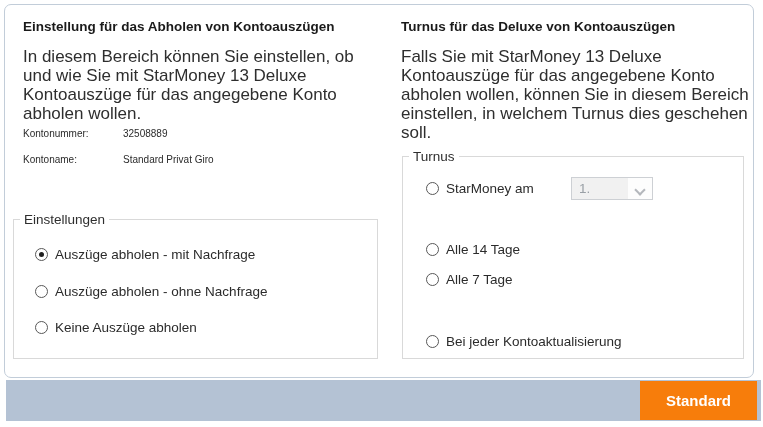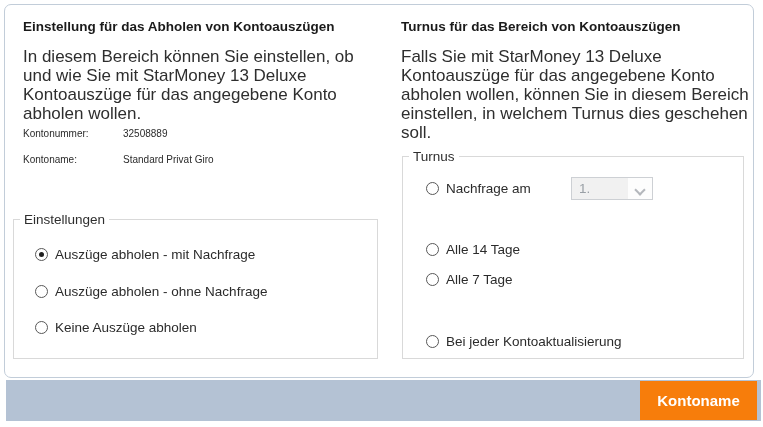--- a/index.html
+++ b/index.html
@@ -97,29 +97,29 @@
       <div class="radio-row rs-1">
         <span class="radio"></span>
         <span class="radio-label">Auszüge abholen - ohne Nachfrage</span>
       </div>
       <div class="radio-row rs-2">
         <span class="radio"></span>
         <span class="radio-label">Keine Auszüge abholen</span>
       </div>
     </div>
 
-    <div class="col-heading right-col-x">Turnus für das Bereich von Kontoauszügen</div>
+    <div class="col-heading right-col-x">Turnus für das Deluxe von Kontoauszügen</div>
     <div class="col-para right-col-x">Falls Sie mit StarMoney 13 Deluxe Kontoauszüge für das angegebene Konto abholen wollen, können Sie in diesem Bereich einstellen, in welchem Turnus dies geschehen soll.</div>
 
     <div class="group group-turnus">
       <span class="group-legend">Turnus</span>
 
       <div class="radio-row rt-0">
         <span class="radio"></span>
-        <span class="radio-label">Nachfrage am</span>
+        <span class="radio-label">StarMoney am</span>
       </div>
 
       <div class="dropdown">
         <span class="dropdown-value">1.</span>
         <span class="dropdown-arrow-box">
           <span class="chevron"></span>
         </span>
       </div>
 
       <div class="radio-row rt-2">
@@ -132,15 +132,15 @@
       </div>
       <div class="radio-row rt-5">
         <span class="radio"></span>
         <span class="radio-label">Bei jeder Kontoaktualisierung</span>
       </div>
     </div>
 
   </div>
 
   <div class="footer-bar" style="background: rgb(180, 194, 212);"></div>
-  <button class="save-button" style="background: rgb(247, 125, 11);">Kontoname</button>
+  <button class="save-button" style="background: rgb(247, 125, 11);">Standard</button>
 
 </div>
 
 </body></html>

